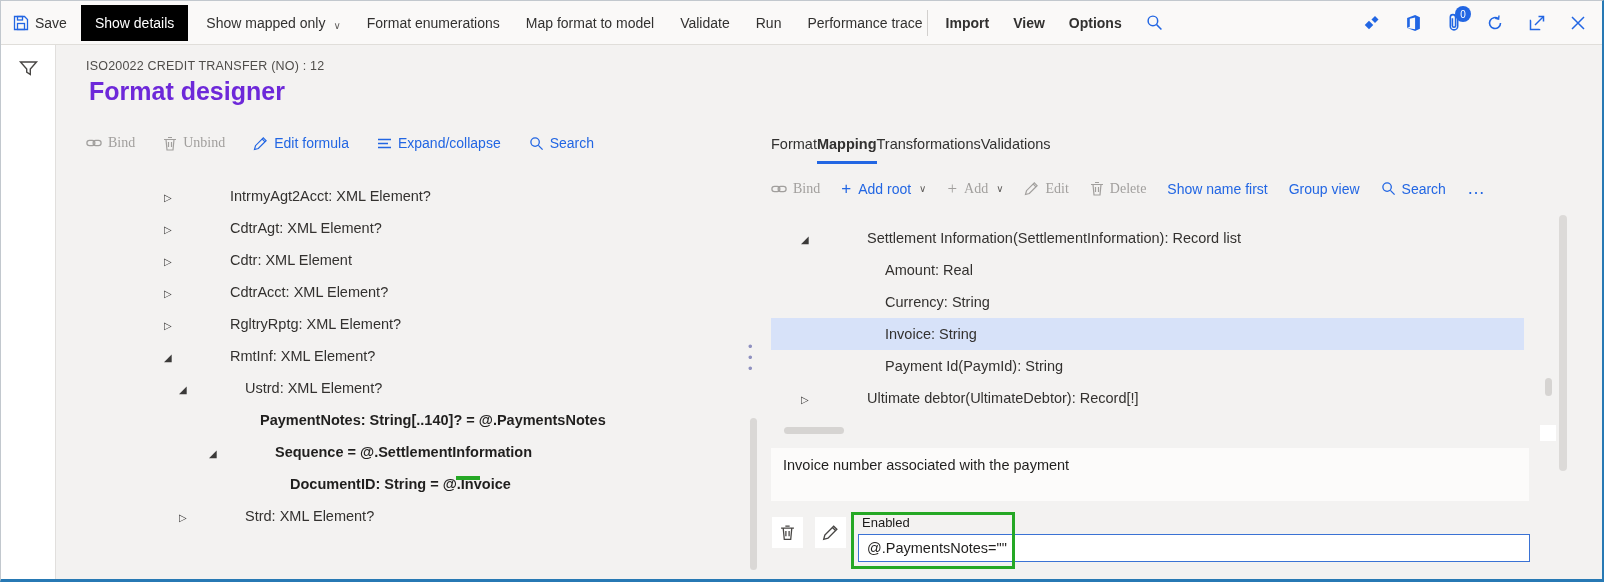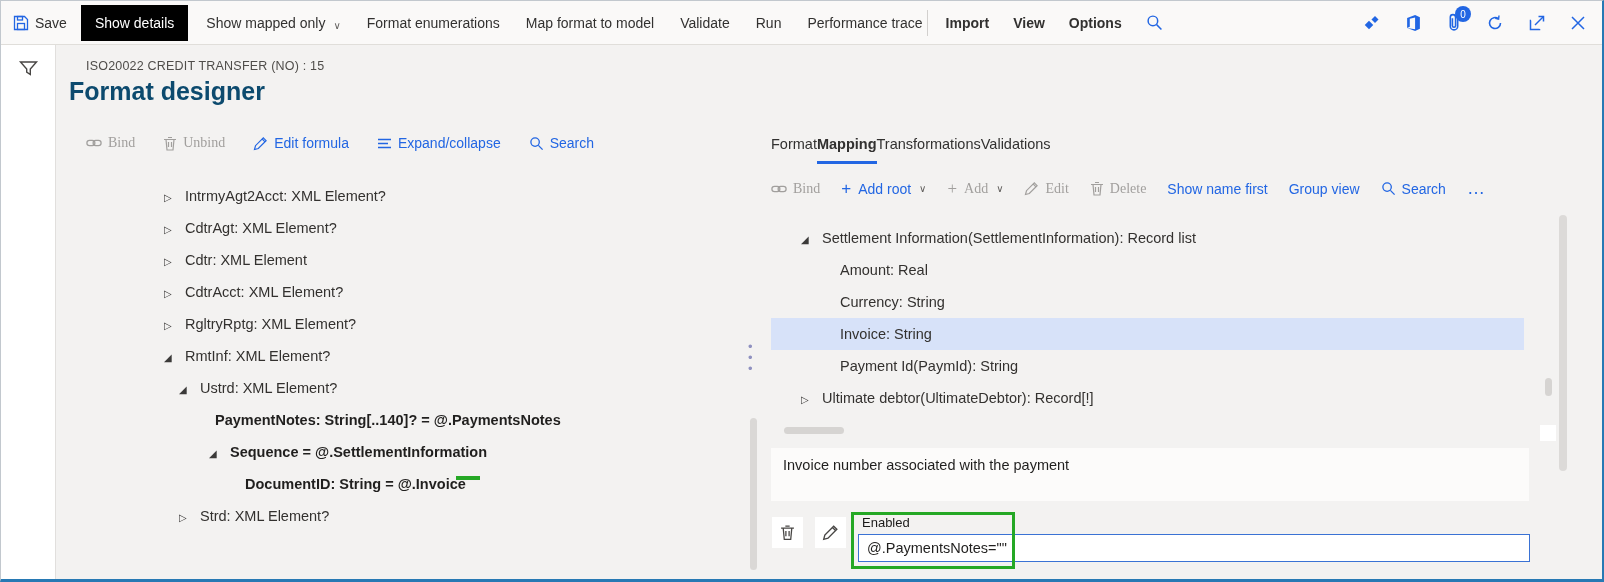--- a/index.html
+++ b/index.html
@@ -36,41 +36,41 @@
     font-size: 10px; display: flex; align-items: center; justify-content: center; padding: 0 3px;
   }
   
   .rail {
     position: absolute; top: 44px; left: 0; bottom: 0; width: 55px;
     background: #fff; border-right: 1px solid #e1dfdd;
   }
   .rail .funnel { position: absolute; top: 14px; left: 17px; }
   
   .caption { position: absolute; left: 85px; top: 58px; font-size: 12.5px; color: #4f4d4a; letter-spacing: .2px; }
-  .page-title { position: absolute; left: 68px; top: 76px; font-size: 25px; font-weight: 700; color: #0c4a6e; }
+  .page-title { position: absolute; left: 88px; top: 76px; font-size: 25px; font-weight: 700; color: #6d28d9; }
   
   .actionbar { position: absolute; display: flex; align-items: center; font-size: 14px; white-space: nowrap; }
   .actionbar .act { display: inline-flex; align-items: center; gap: 6px; cursor: default; }
   .act.blue { color: #2266e3; } .act.blue svg { stroke: #2266e3; }
   .act.disabled { color: #a19f9d; font-family: Liberation Serif, serif; } .act.disabled svg { stroke: #a19f9d; }
   .l-toolbar { left: 85px; top: 134px; gap: 28px; }
   .r-toolbar { left: 770px; top: 177px; gap: 21px; }
   .plus-glyph { font-size: 17px; font-weight: 400; margin-right: 1px; }
   .more-dots { font-size: 18px; letter-spacing: 1px; color: #2266e3; }
   
   .tabs { position: absolute; left: 770px; top: 135px; display: flex; font-size: 14.5px; color: #323130; }
   .tab { padding-bottom: 9px; border-bottom: 3px solid transparent; cursor: default; }
   .tab.active { font-weight: 700; border-bottom-color: #2266e3; }
   
   .tree { position: absolute; }
   .ltree { left: 150px; top: 179px; width: 598px; }
   .rtree { left: 770px; top: 221px; width: 753px; }
   .trow {
     height: 32px; display: flex; align-items: center;
-    font-size: 14.5px; color: #33312f; white-space: nowrap; cursor: default;
+    font-size: 14.5px; color: #33312f; white-space: nowrap; cursor: default; gap: 45px;
   }
   .ltree .trow { padding-left: calc(13px + var(--indent, 0) * 15px); }
   .rtree .trow { padding-left: calc(30px + var(--indent, 0) * 18px); }
   .trow.selected { background: #d7e2f9; }
   .trow.bold .tlabel { font-weight: 600; color: #201f1e; }
   .arrowcell { width: 21px; flex: 0 0 21px; color: #3b3a39; }
   .trow.collapsed .arrowcell::before { content: "▷"; font-size: 10px; }
   .trow.expanded  .arrowcell::before { content: "◢"; font-size: 10px; }
   
   .drop-marker { position: absolute; left: 455px; top: 475px; width: 24px; height: 4px; background: #25a825; }
@@ -194,21 +194,21 @@
   </div>
 
   <div class="rail">
     <span class="funnel">
       <svg width="21" height="20" viewBox="0 0 20 20" fill="none" stroke="#484644" stroke-width="1.4">
         <path d="M2 3h16l-6.2 7v5.5l-3.6-2.3V10z"></path>
       </svg>
     </span>
   </div>
 
-  <div class="caption">ISO20022 CREDIT TRANSFER (NO) : 15</div>
+  <div class="caption">ISO20022 CREDIT TRANSFER (NO) : 12</div>
   <div class="page-title">Format designer</div>
 
   <div class="actionbar l-toolbar">
     <span class="act disabled">
       <svg width="16" height="12" viewBox="0 0 18 12" fill="none" stroke-width="1.4">
         <rect x="1" y="3" width="9" height="6" rx="3"></rect>
           <rect x="8" y="3" width="9" height="6" rx="3"></rect>
       </svg>
       <span>Bind</span>
     </span>

